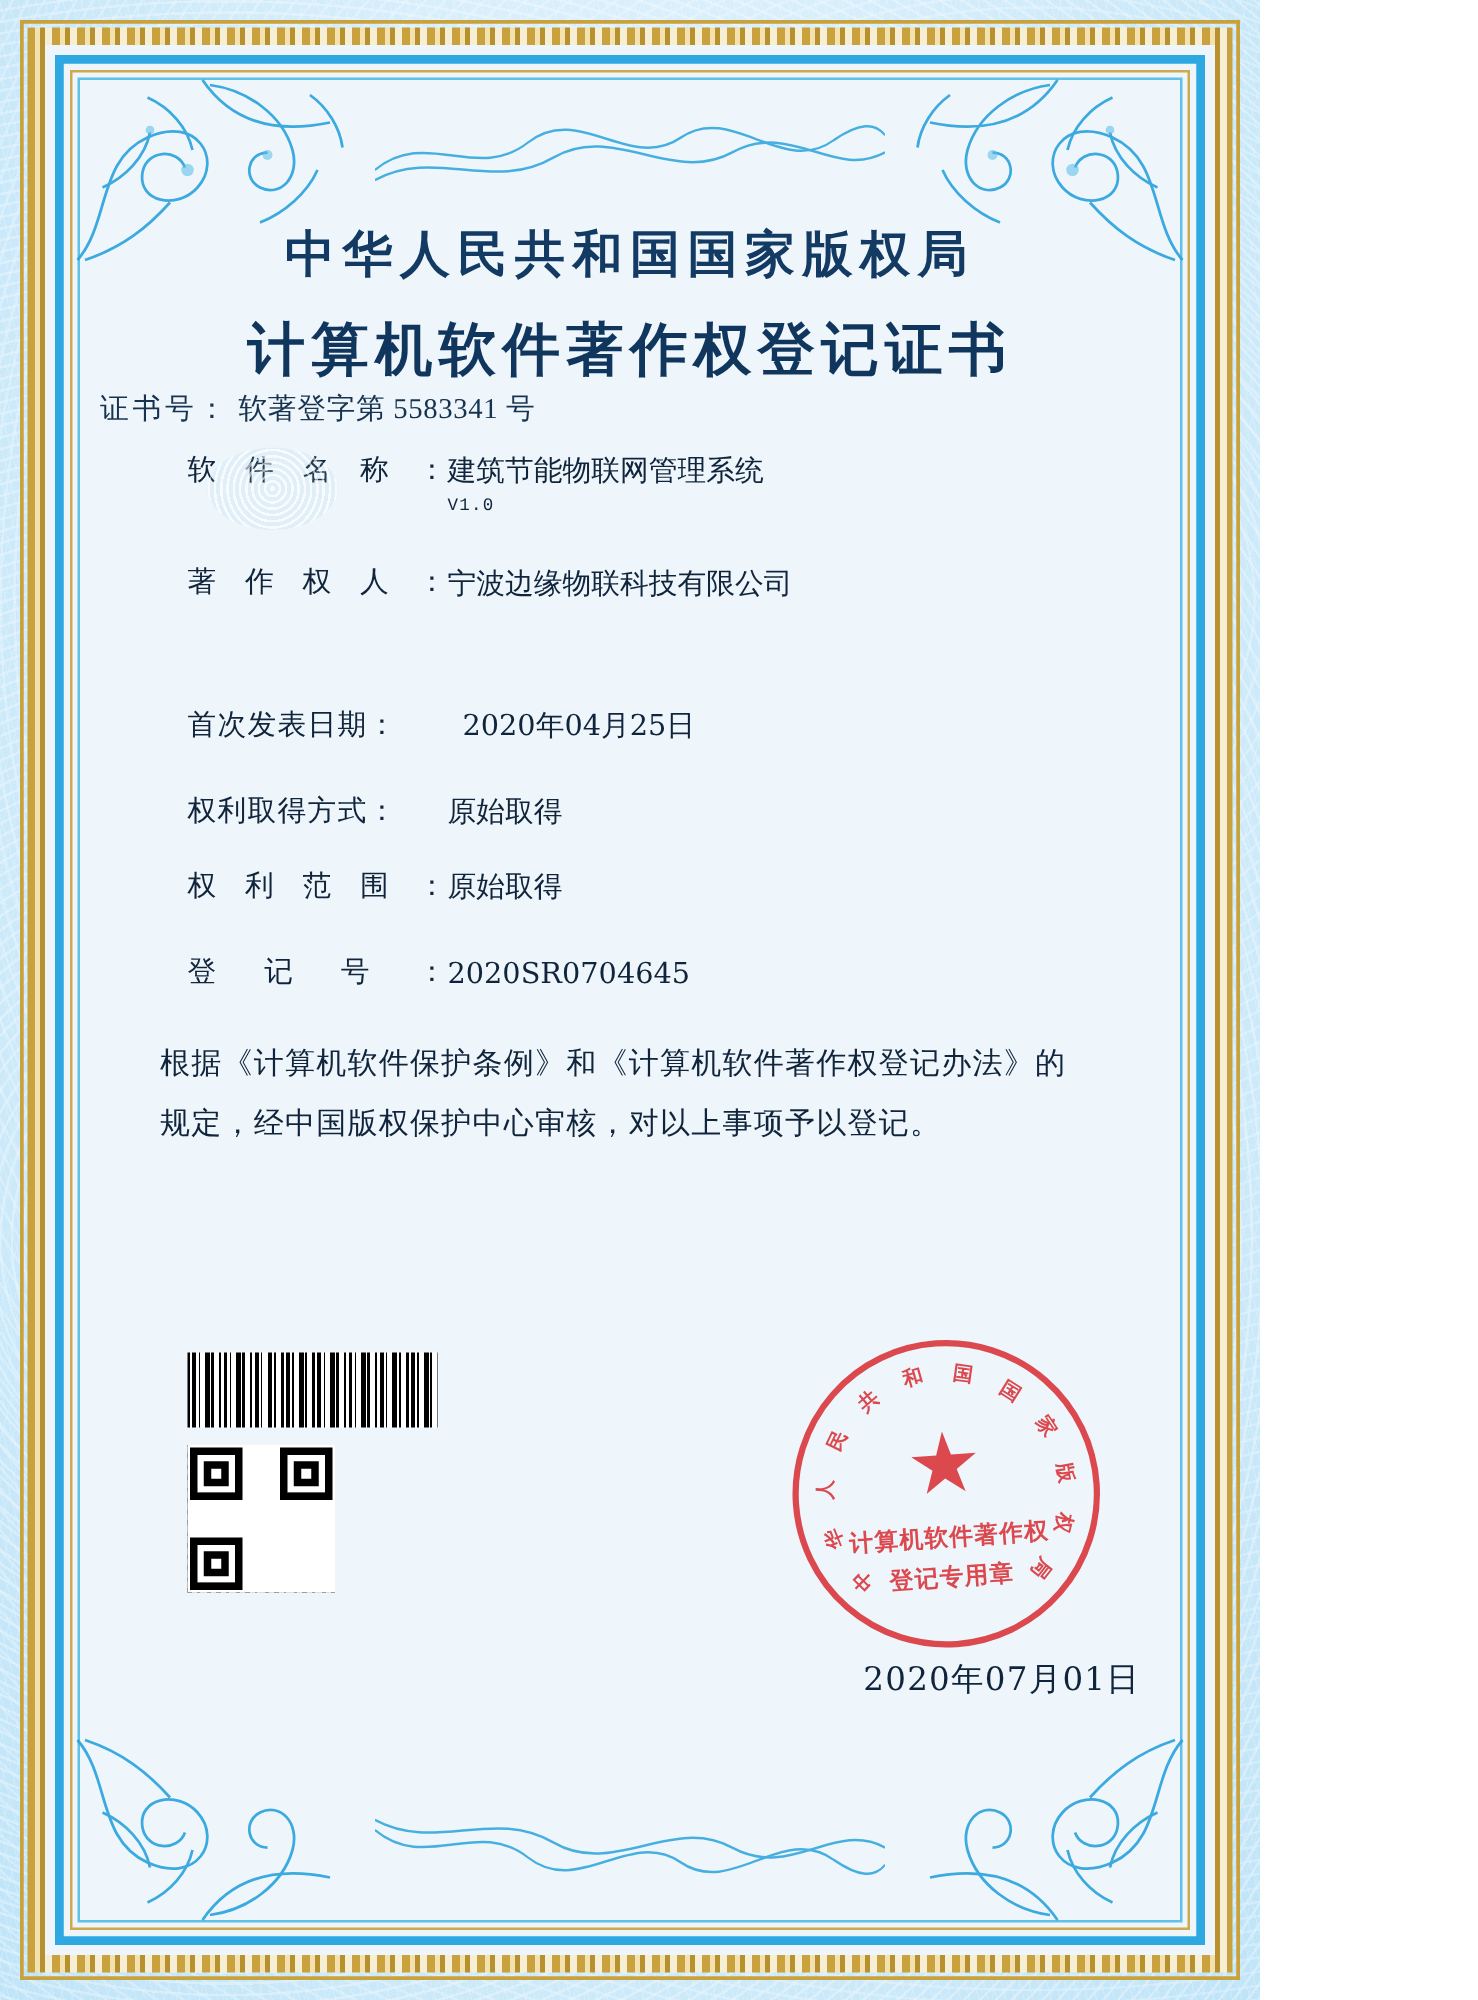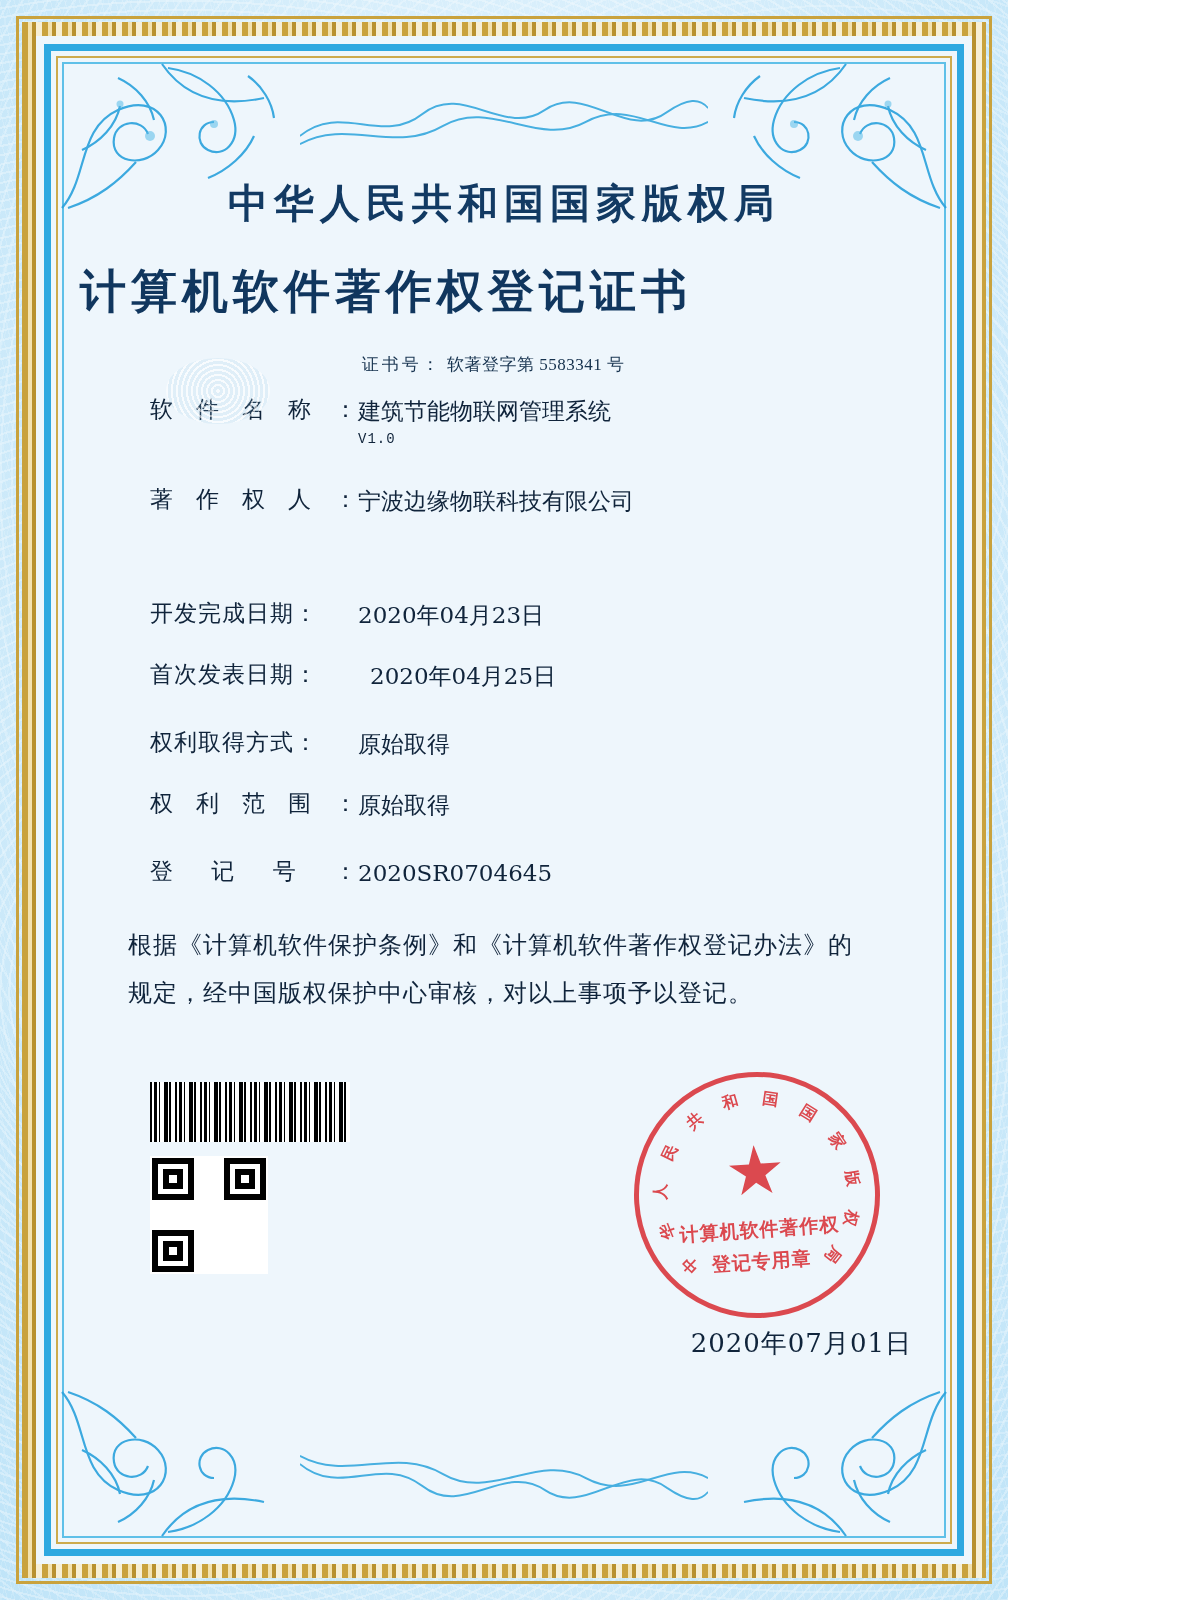--- a/index.html
+++ b/index.html
@@ -108,33 +108,33 @@
   .title-cn {
     text-align: center;
     margin-top: 96px;
     font-size: 40px;
     letter-spacing: 6px;
     color: #123a63;
     font-weight: 700;
     font-family: "DejaVu Serif", "Liberation Serif", serif;
   }
   .title-main {
-    margin-top: 30px;
+    text-align: center;
+    margin-top: 18px;
     font-size: 46px;
     letter-spacing: 5px;
     color: #10365e;
     font-weight: 700;
     font-family: "DejaVu Serif", "Liberation Serif", serif;
   }
 
   .cert-no {
-    margin-top: 30px;
-    text-align: center;
+    text-align: left;
     padding-right: 22px;
-    font-size: 17px;
+    font-size: 23px;
     color: #17334f;
     letter-spacing: 1px;
   }
   .cert-no .label { letter-spacing: 3px; }
   .cert-no .value { font-family: "Liberation Serif", serif; letter-spacing: .5px; }
 
   .seal-emboss {
     position: absolute;
     left: 86px;
     top: 278px;
@@ -417,24 +417,20 @@
             <span class="ch">作</span>
             <span class="ch">权</span>
             <span class="ch">人</span>
             <span class="ch">：</span>
         </div>
         <div class="field-value">宁波边缘物联科技有限公司</div>
       </div>
 
       <div class="gap-lg"></div>
 
-      <div class="field-row">
-        <div class="field-label">开发完成日期：</div>
-        <div class="field-value">2020年04月23日</div>
-      </div>
 
       <div class="field-row" style="margin-bottom:34px;gap:12px;">
         <div class="field-label">首次发表日期：</div>
         <div class="field-value">2020年04月25日</div>
       </div>
 
       <div class="field-row" style="">
         <div class="field-label">权利取得方式：</div>
         <div class="field-value">原始取得</div>
       </div>

